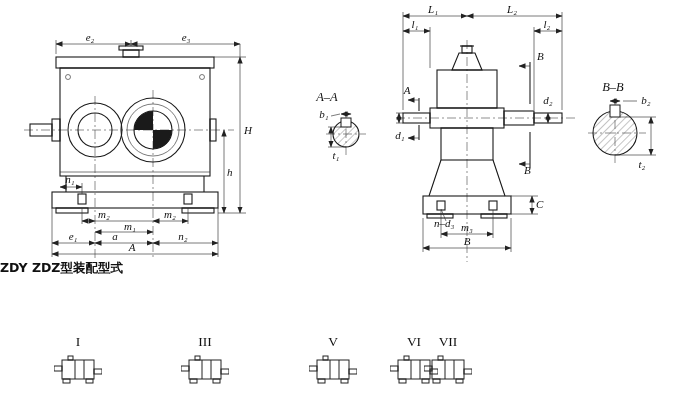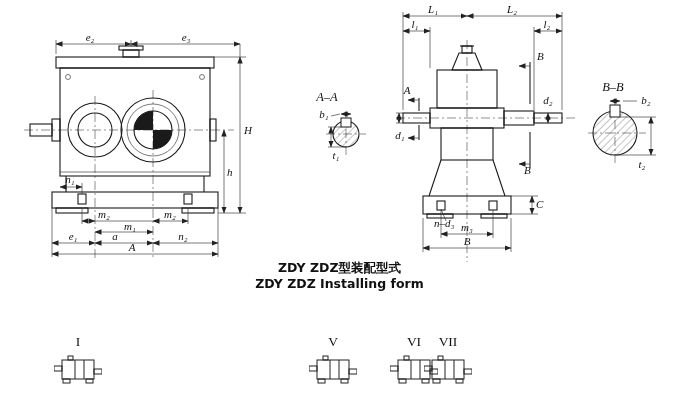--- a/index.html
+++ b/index.html
@@ -1,20 +1,20 @@
 <!DOCTYPE html>
 <html><head>
 <meta charset="utf-8">
 <style>
   * { margin:0; padding:0; box-sizing:border-box; }
   html,body { background:#ffffff; }
   body { width:679px; height:416px; font-family:"DejaVu Sans", sans-serif; }
   .canvas { position:relative; width:679px; height:416px; background:#fff; overflow:hidden; }
   .main-svg { position:absolute; top:0; left:0; }
-  .caption { position:absolute; top:260px; left:0; width:679px; text-align:center;
+  .caption { position:absolute; top:260px; left:0; width:679px; 
              font-weight:bold; font-size:12.5px; color:#111; line-height:1.28;
              font-family:"DejaVu Sans", sans-serif; }
   .variants-row { position:absolute; top:334px; left:0; width:679px; height:78px; }
   .variant { position:absolute; width:48px; text-align:center; }
   .vlabel { font-family:"Liberation Serif","DejaVu Serif",serif; font-size:13.5px; color:#111; margin-bottom:3px; }
   .vicon  { display:block; margin:0 auto; }
 
   .outline { stroke:#1a1a1a; stroke-width:1.1; fill:none; }
   .thin    { stroke:#333; stroke-width:0.65; fill:none; }
   .cl      { stroke:#444; stroke-width:0.6; fill:none; stroke-dasharray:9 3 2 3; }
@@ -224,30 +224,35 @@
         <line x1="615" y1="155" x2="656" y2="155"></line>
         <line x1="651" y1="117" x2="651" y2="155" marker-start="url(#arw)" marker-end="url(#arw)"></line>
       </g>
       <text class="dim" x="646" y="104" text-anchor="middle">b₂</text>
       <text class="dim" x="642" y="168" text-anchor="middle">t₂</text>
     </g>
   </svg>
 
   <div class="caption">
     <div>ZDY ZDZ型装配型式</div>
-    <div>ZDY ZDZ Installing form</div>
   </div>
 
   <div class="variants-row">
     <div class="variant" style="left:54px">
       <div class="vlabel">I</div>
       <svg class="vicon" width="48" height="34">
           <use href="#mini-gb"></use>
         </svg>
     </div>
+    <div class="variant" style="left:181px">
+      <div class="vlabel">III</div>
+      <svg class="vicon" width="48" height="34">
+          <use href="#mini-gb"></use>
+        </svg>
+    </div>
     <div class="variant" style="left:309px">
       <div class="vlabel">V</div>
       <svg class="vicon" width="48" height="34">
           <use href="#mini-gb"></use>
         </svg>
     </div>
     <div class="variant" style="left:390px">
       <div class="vlabel">VI</div>
       <svg class="vicon" width="48" height="34">
           <use href="#mini-gb"></use>

